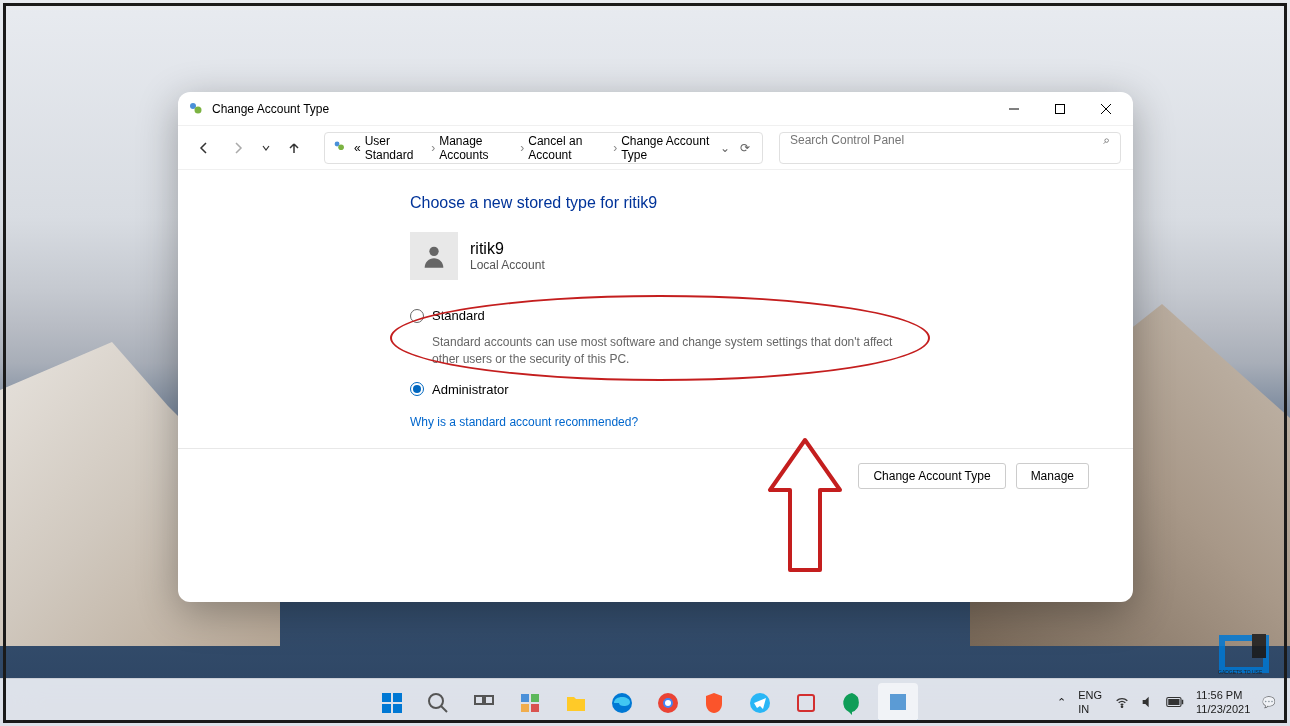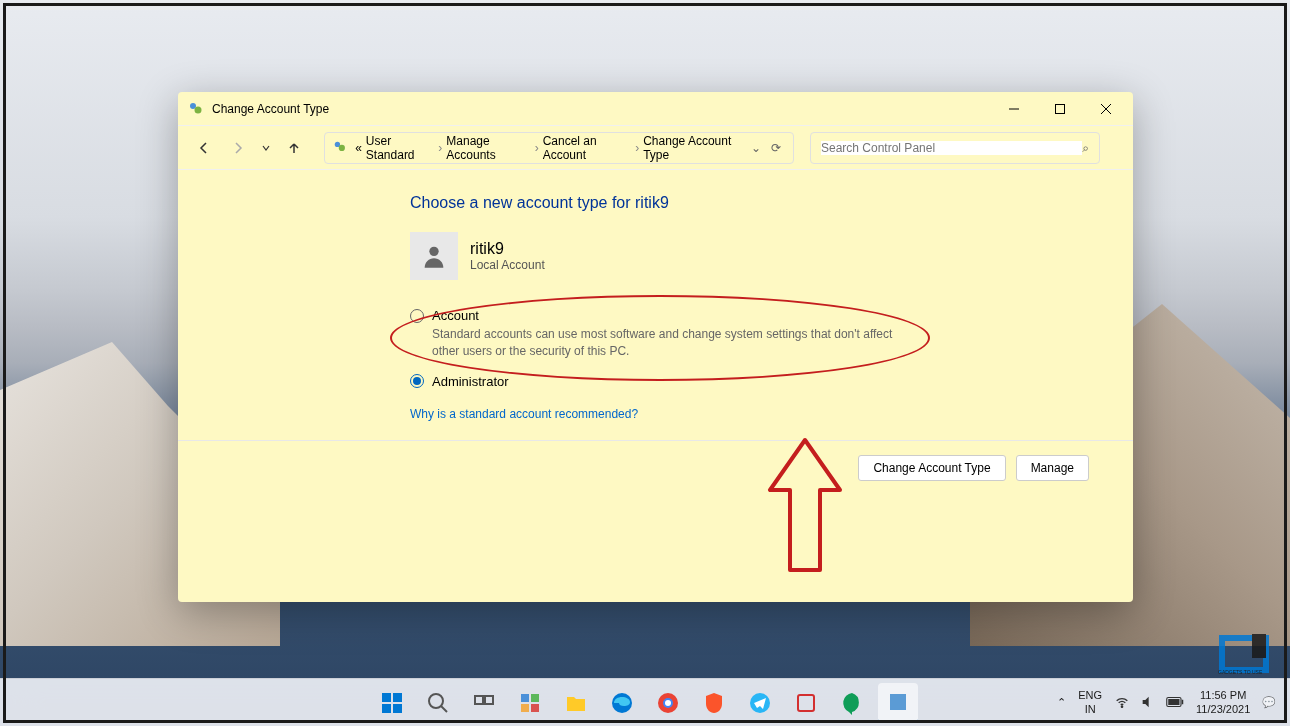--- a/index.html
+++ b/index.html
@@ -1,63 +1,63 @@
 <!DOCTYPE html>
 <html><head>
 <meta charset="utf-8">
 <style>
 *{margin:0;padding:0;box-sizing:border-box;font-family:"Segoe UI",Arial,sans-serif}
 body{width:1290px;height:726px;overflow:hidden;position:relative;background:#d4d8dc}
 .desktop-bg{position:absolute;inset:0;background:linear-gradient(180deg,#e8ebf0 0%,#d8dce2 30%,#c5c9d0 40%,#b8bcc4 45%,#a8aeb8 50%,#8894a5 55%,#4f6a8a 65%,#3a5575 75%,#2b4260 100%)}
 .mountain{position:absolute;bottom:80px;left:0;width:280px;height:320px;background:linear-gradient(135deg,#e8e4df 0%,#d0c8be 50%,#b8a896 100%);clip-path:polygon(0 100%,0 20%,40% 5%,60% 25%,100% 60%,100% 100%)}
 .mountain2{position:absolute;bottom:80px;right:0;width:320px;height:380px;background:linear-gradient(225deg,#c8beb2 0%,#a89888 50%,#786858 100%);clip-path:polygon(0 100%,0 70%,30% 30%,60% 10%,100% 40%,100% 100%)}
-.window{position:absolute;left:178px;top:92px;width:955px;height:510px;background:#fef9c3;border-radius:4px;box-shadow:0 10px 40px rgba(0,0,0,0.3);display:flex;flex-direction:column}
+.window{position:absolute;left:178px;top:92px;width:955px;height:510px;background:#ffffff;border-radius:12px;box-shadow:0 10px 40px rgba(0,0,0,0.3);display:flex;flex-direction:column}
 .titlebar{height:34px;display:flex;align-items:center;padding:0 4px 0 10px;border-bottom:1px solid #f0f0f0}
 .titlebar-icon{width:16px;height:16px;margin-right:8px;display:inline-block}
 .titlebar-title{font-size:12px;color:#000;flex:1}
 .window-controls{display:flex}
 .wc-btn{width:46px;height:32px;display:flex;align-items:center;justify-content:center;cursor:pointer;font-size:10px}
 .nav-toolbar{height:44px;display:flex;align-items:center;padding:0 12px;gap:6px;border-bottom:1px solid #f0f0f0}
 .nav-btn{width:28px;height:28px;display:flex;align-items:center;justify-content:center;color:#666;cursor:pointer;border-radius:4px}
 .breadcrumb-box{flex:1;height:32px;border:1px solid #e0e0e0;border-radius:4px;display:flex;align-items:center;padding:0 8px;font-size:12px;color:#000;gap:4px;margin:0 10px;max-width:470px}
 .breadcrumb-box .sep{color:#888}
 .bc-icon{width:16px;height:16px;margin-right:4px}
 .bc-end{margin-left:auto;display:flex;gap:10px;color:#666;padding-right:4px}
-.search-box{width:290px;height:32px;border:1px solid #e0e0e0;border-radius:4px;display:flex;align-items:center;padding:0 10px;font-size:12px;color:#888}
+.search-box{width:342px;height:32px;border:1px solid #e0e0e0;border-radius:4px;display:flex;align-items:flex-start;padding:0 10px;font-size:12px;color:#888}
 .search-box input{border:none;outline:none;flex:1;font-size:12px;color:#000}
 .search-box .sicon{color:#666}
 .content{flex:1;padding:24px 0 0 0;position:relative;overflow:hidden}
 .inner{max-width:560px;margin-left:232px}
 .heading{color:#003399;font-size:16px;margin-bottom:20px}
 .account-row{display:flex;align-items:center;gap:12px;margin-bottom:28px}
 .avatar-box{width:48px;height:48px;background:#e8e8e8;display:flex;align-items:center;justify-content:center}
 .avatar-box svg{width:28px;height:28px;fill:#666}
 .account-name{font-size:16px;color:#000}
 .account-type{font-size:12px;color:#555}
 .radio-group{margin-left:0}
 .radio-item{margin-bottom:14px}
 .radio-row{display:flex;align-items:center;gap:8px}
 .radio{width:14px;height:14px;border:1px solid #666;border-radius:50%;display:inline-flex;align-items:center;justify-content:center;cursor:pointer}
 .radio.selected{border-color:#0067c0}
 .radio.selected::after{content:"";width:8px;height:8px;background:#0067c0;border-radius:50%}
 .radio-label{font-size:13px;color:#000}
-.radio-desc{font-size:12px;color:#666;margin-left:22px;margin-top:3px;max-width:480px;line-height:1.4}
+.radio-desc{font-size:12px;color:#666;margin-left:22px;margin-top:11px;max-width:480px;line-height:1.4}
 .link{color:#0066cc;font-size:12px;margin-top:4px;display:inline-block;cursor:pointer}
 .divider{border-top:1px solid #e8e8e8;margin-top:18px}
 .button-row{display:flex;justify-content:flex-end;gap:10px;padding:14px 44px 0 0}
 .btn{padding:5px 14px;font-size:12px;background:#fff;border:1px solid #ccc;border-radius:3px;cursor:pointer}
 .annotation-ellipse{position:absolute;left:390px;top:295px;width:540px;height:86px;border:2.5px solid #c41e1e;border-radius:50%;pointer-events:none}
 .annotation-arrow{position:absolute;pointer-events:none;left:750px;top:430px}
 .taskbar{position:absolute;bottom:0;left:0;right:0;height:48px;background:rgba(241,243,248,0.9);backdrop-filter:blur(20px);display:flex;align-items:center;border-top:1px solid rgba(0,0,0,0.08)}
 .taskbar-center{position:absolute;left:50%;transform:translateX(-50%);display:flex;gap:6px;align-items:center}
 .tb-icon{width:40px;height:40px;display:flex;align-items:center;justify-content:center;border-radius:4px;cursor:pointer}
 .tb-icon svg,.tb-icon .glyph{width:24px;height:24px}
 .taskbar-right{margin-left:auto;display:flex;align-items:center;gap:12px;padding-right:14px;font-size:11px;color:#1a1a1a}
 .tray-group{display:flex;align-items:center;gap:10px}
-.tray-time{text-align:center;line-height:1.2}
+.tray-time{text-align:left;line-height:1.2}
 .watermark{position:absolute;right:4px;bottom:52px;width:70px;height:40px;opacity:.85}
 .outer-border{position:absolute;inset:3px;border:3px solid #1a1a1a;pointer-events:none;z-index:100}
 </style>
 </head>
 <body>
 
 <div class="desktop-bg"></div>
 <div class="mountain"></div>
 <div class="mountain2"></div>
 
@@ -132,40 +132,40 @@
     </div>
 
     <div class="search-box">
       <input placeholder="Search Control Panel" style="">
       <span class="sicon">⌕</span>
     </div>
   </div>
 
   <div class="content">
     <div class="inner">
-      <div class="heading">Choose a new account type for ritik9</div>
+      <div class="heading">Choose a new stored type for ritik9</div>
 
       <div class="account-row">
         <div class="avatar-box">
           <svg viewBox="0 0 24 24">
               <circle cx="12" cy="8" r="4"></circle>
               <path d="M4 22c0-4.4 3.6-8 8-8s8 3.6 8 8"></path>
             </svg>
         </div>
         <div>
           <div class="account-name">ritik9</div>
           <div class="account-type">Local Account</div>
         </div>
       </div>
 
       <div class="radio-group">
         <div class="radio-item">
           <div class="radio-row">
             <span class="radio"></span>
-            <span class="radio-label">Account</span>
+            <span class="radio-label">Standard</span>
           </div>
           <div class="radio-desc">Standard accounts can use most software and change system settings that don't affect other users or the security of this PC.</div>
         </div>
 
         <div class="radio-item">
           <div class="radio-row">
             <span class="radio selected"></span>
             <span class="radio-label">Administrator</span>
           </div>
         </div>

